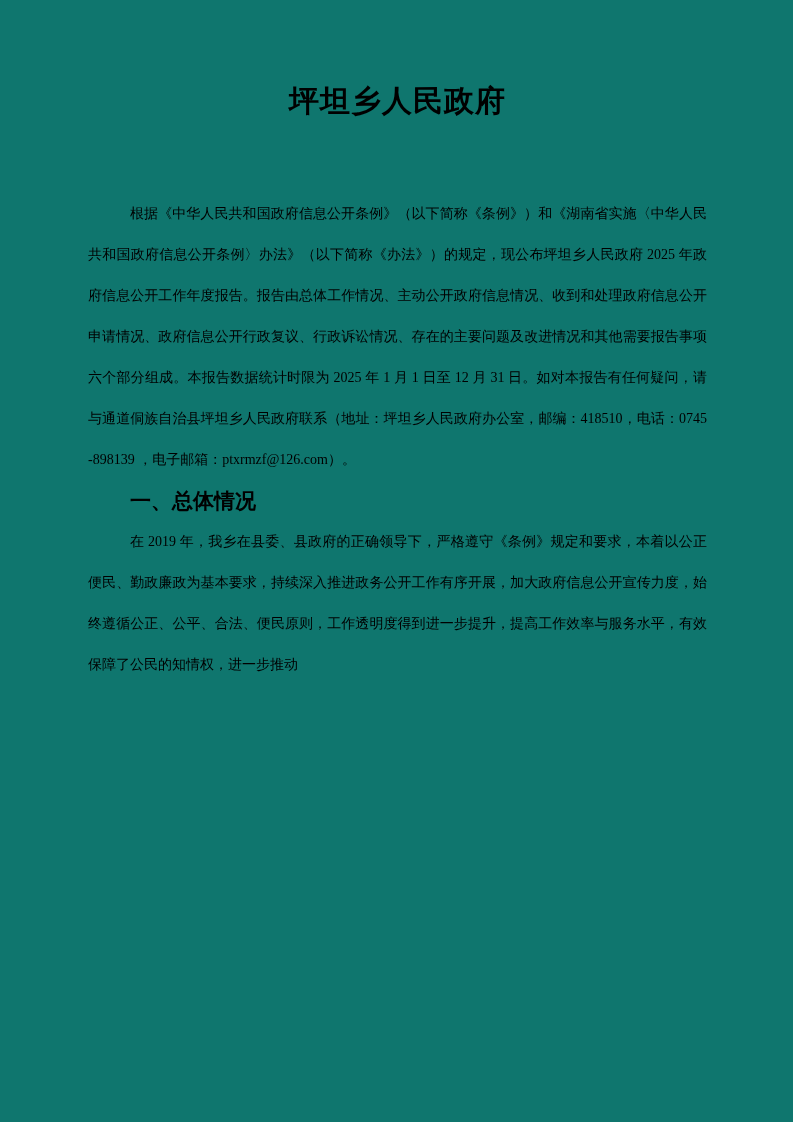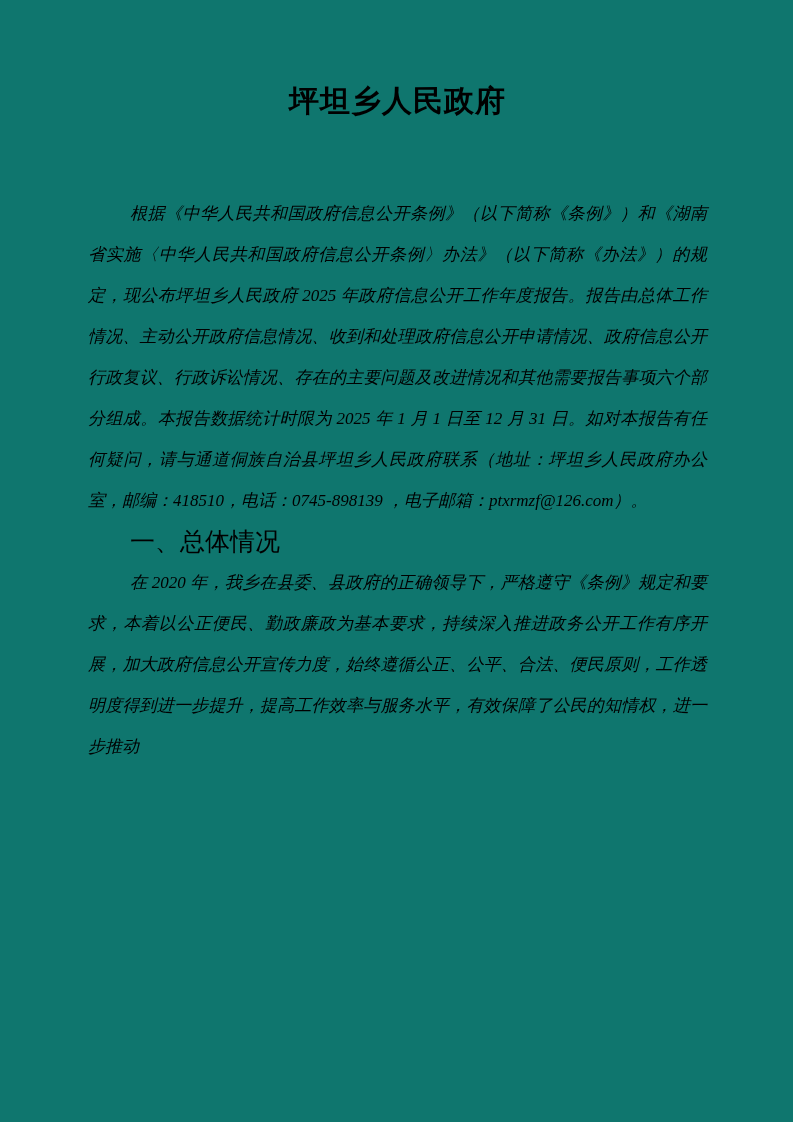--- a/index.html
+++ b/index.html
@@ -24,46 +24,45 @@
     font-size: 30px;
     font-weight: bold;
     line-height: 32px;
     text-align: center;
     letter-spacing: 1px;
   }
   .doc-title.second {
     margin-top: 30px;
   }
   .para {
-    font-size: 17px;
+    font-size: 14px;
     line-height: 41px;
     text-align: justify;
     text-indent: 42px;
     word-break: break-all;
     overflow-wrap: break-word;
-    font-style: italic;
   }
   .intro-para {
     margin-top: 76px;
   }
   .section-heading {
     font-family: "Liberation Sans", "DejaVu Sans", sans-serif;
-    font-size: 25px;
-    font-weight: normal;
+    font-size: 21px;
+    font-weight: bold;
     line-height: 41px;
     text-indent: 42px;
   }
 </style>
 </head>
 <body>
 
 <div class="page">
 
   <h1 class="doc-title">坪坦乡人民政府</h1>
 
 
   <p class="para intro-para">根据《中华人民共和国政府信息公开条例》（以下简称《条例》）和《湖南省实施〈中华人民共和国政府信息公开条例〉办法》（以下简称《办法》）的规定，现公布坪坦乡人民政府 2025 年政府信息公开工作年度报告。报告由总体工作情况、主动公开政府信息情况、收到和处理政府信息公开申请情况、政府信息公开行政复议、行政诉讼情况、存在的主要问题及改进情况和其他需要报告事项六个部分组成。本报告数据统计时限为 2025 年 1 月 1 日至 12 月 31 日。如对本报告有任何疑问，请与通道侗族自治县坪坦乡人民政府联系（地址：坪坦乡人民政府办公室，邮编：418510，电话：0745-898139 ，电子邮箱：ptxrmzf@126.com）。</p>
 
   <h2 class="section-heading">一、总体情况</h2>
 
-  <p class="para">在 2020 年，我乡在县委、县政府的正确领导下，严格遵守《条例》规定和要求，本着以公正便民、勤政廉政为基本要求，持续深入推进政务公开工作有序开展，加大政府信息公开宣传力度，始终遵循公正、公平、合法、便民原则，工作透明度得到进一步提升，提高工作效率与服务水平，有效保障了公民的知情权，进一步推动</p>
+  <p class="para">在 2019 年，我乡在县委、县政府的正确领导下，严格遵守《条例》规定和要求，本着以公正便民、勤政廉政为基本要求，持续深入推进政务公开工作有序开展，加大政府信息公开宣传力度，始终遵循公正、公平、合法、便民原则，工作透明度得到进一步提升，提高工作效率与服务水平，有效保障了公民的知情权，进一步推动</p>
 
 </div>
 
 </body></html>

